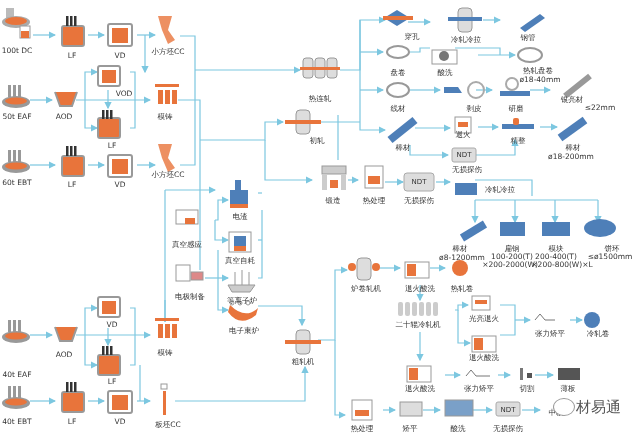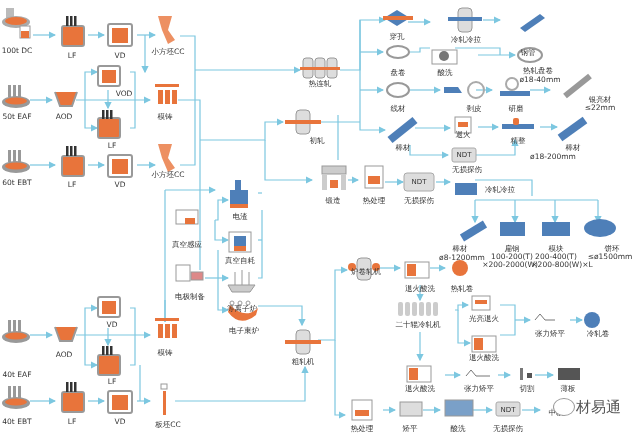--- a/index.html
+++ b/index.html
@@ -436,67 +436,67 @@
 <div class="lbl" style="left:64px;top:112px">AOD</div>
 <div class="lbl" style="left:124px;top:89px">VOD</div>
 <div class="lbl" style="left:112px;top:141px">LF</div>
 <div class="lbl" style="left:165px;top:112px">模铸</div>
 
 <div class="lbl" style="left:17px;top:178px">60t EBT</div>
 <div class="lbl" style="left:72px;top:180px">LF</div>
 <div class="lbl" style="left:120px;top:180px">VD</div>
 <div class="lbl" style="left:168px;top:170px">小方坯CC</div>
 
-<div class="lbl" style="left:320px;top:79px">热连轧</div>
+<div class="lbl" style="left:320px;top:94px">热连轧</div>
 <div class="lbl" style="left:317px;top:136px">初轧</div>
 <div class="lbl" style="left:333px;top:196px">锻造</div>
 <div class="lbl" style="left:374px;top:196px">热处理</div>
 <div class="lbl" style="left:419px;top:178px;font-size:7px">NDT</div>
 <div class="lbl" style="left:419px;top:196px">无损探伤</div>
 
 <div class="lbl" style="left:240px;top:212px">电渣</div>
 <div class="lbl" style="left:187px;top:240px">真空感应</div>
 <div class="lbl" style="left:240px;top:256px">真空自耗</div>
 <div class="lbl" style="left:190px;top:292px">电极制备</div>
-<div class="lbl" style="left:242px;top:304px">等离子炉</div>
+<div class="lbl" style="left:242px;top:296px">等离子炉</div>
 <div class="lbl" style="left:244px;top:326px">电子束炉</div>
 
-<div class="lbl" style="left:397px;top:32px">穿孔</div>
+<div class="lbl" style="left:412px;top:32px">穿孔</div>
 <div class="lbl" style="left:466px;top:35px">冷轧冷拉</div>
-<div class="lbl" style="left:528px;top:48px">钢管</div>
+<div class="lbl" style="left:528px;top:33px">钢管</div>
 <div class="lbl" style="left:398px;top:68px">盘卷</div>
 <div class="lbl" style="left:445px;top:68px">酸洗</div>
 <div class="lbl" style="left:538px;top:66px">热轧盘卷</div>
 <div class="lbl" style="left:540px;top:75px">ø18-40mm</div>
 <div class="lbl" style="left:398px;top:104px">线材</div>
 <div class="lbl" style="left:474px;top:104px">剥皮</div>
 <div class="lbl" style="left:516px;top:104px">研磨</div>
-<div class="lbl" style="left:600px;top:95px">银亮材</div>
+<div class="lbl" style="left:572px;top:95px">银亮材</div>
 <div class="lbl" style="left:600px;top:103px">≤22mm</div>
 <div class="lbl" style="left:403px;top:143px">棒材</div>
 <div class="lbl" style="left:463px;top:130px">退火</div>
 <div class="lbl" style="left:464px;top:151px;font-size:7px">NDT</div>
 <div class="lbl" style="left:467px;top:165px">无损探伤</div>
 <div class="lbl" style="left:518px;top:136px">精整</div>
 <div class="lbl" style="left:573px;top:143px">棒材</div>
-<div class="lbl" style="left:553px;top:152px">ø18-200mm</div>
+<div class="lbl" style="left:571px;top:152px">ø18-200mm</div>
 
 <div class="lbl" style="left:500px;top:185px">冷轧冷拉</div>
 <div class="lbl" style="left:460px;top:244px">棒材</div>
 <div class="lbl" style="left:462px;top:253px">ø8-1200mm</div>
 <div class="lbl" style="left:512px;top:244px">扁钢</div>
 <div class="lbl" style="left:512px;top:252px">100-200(T)</div>
 <div class="lbl" style="left:510px;top:260px">×200-2000(W)</div>
 <div class="lbl" style="left:556px;top:244px">模块</div>
 <div class="lbl" style="left:556px;top:252px">200-400(T)</div>
 <div class="lbl" style="left:562px;top:260px">×200-800(W)×L</div>
 <div class="lbl" style="left:612px;top:244px">饼环</div>
 <div class="lbl" style="left:610px;top:252px">≤ø1500mm</div>
 
-<div class="lbl" style="left:366px;top:267px">炉卷轧机</div>
+<div class="lbl" style="left:366px;top:284px">炉卷轧机</div>
 <div class="lbl" style="left:420px;top:284px">退火酸洗</div>
 <div class="lbl" style="left:462px;top:284px">热轧卷</div>
 <div class="lbl" style="left:418px;top:320px">二十辊冷轧机</div>
 <div class="lbl" style="left:484px;top:314px">光亮退火</div>
 <div class="lbl" style="left:484px;top:353px">退火酸洗</div>
 <div class="lbl" style="left:550px;top:329px">张力矫平</div>
 <div class="lbl" style="left:598px;top:329px">冷轧卷</div>
 <div class="lbl" style="left:420px;top:384px">退火酸洗</div>
 <div class="lbl" style="left:479px;top:384px">张力矫平</div>
 <div class="lbl" style="left:527px;top:384px">切割</div>

